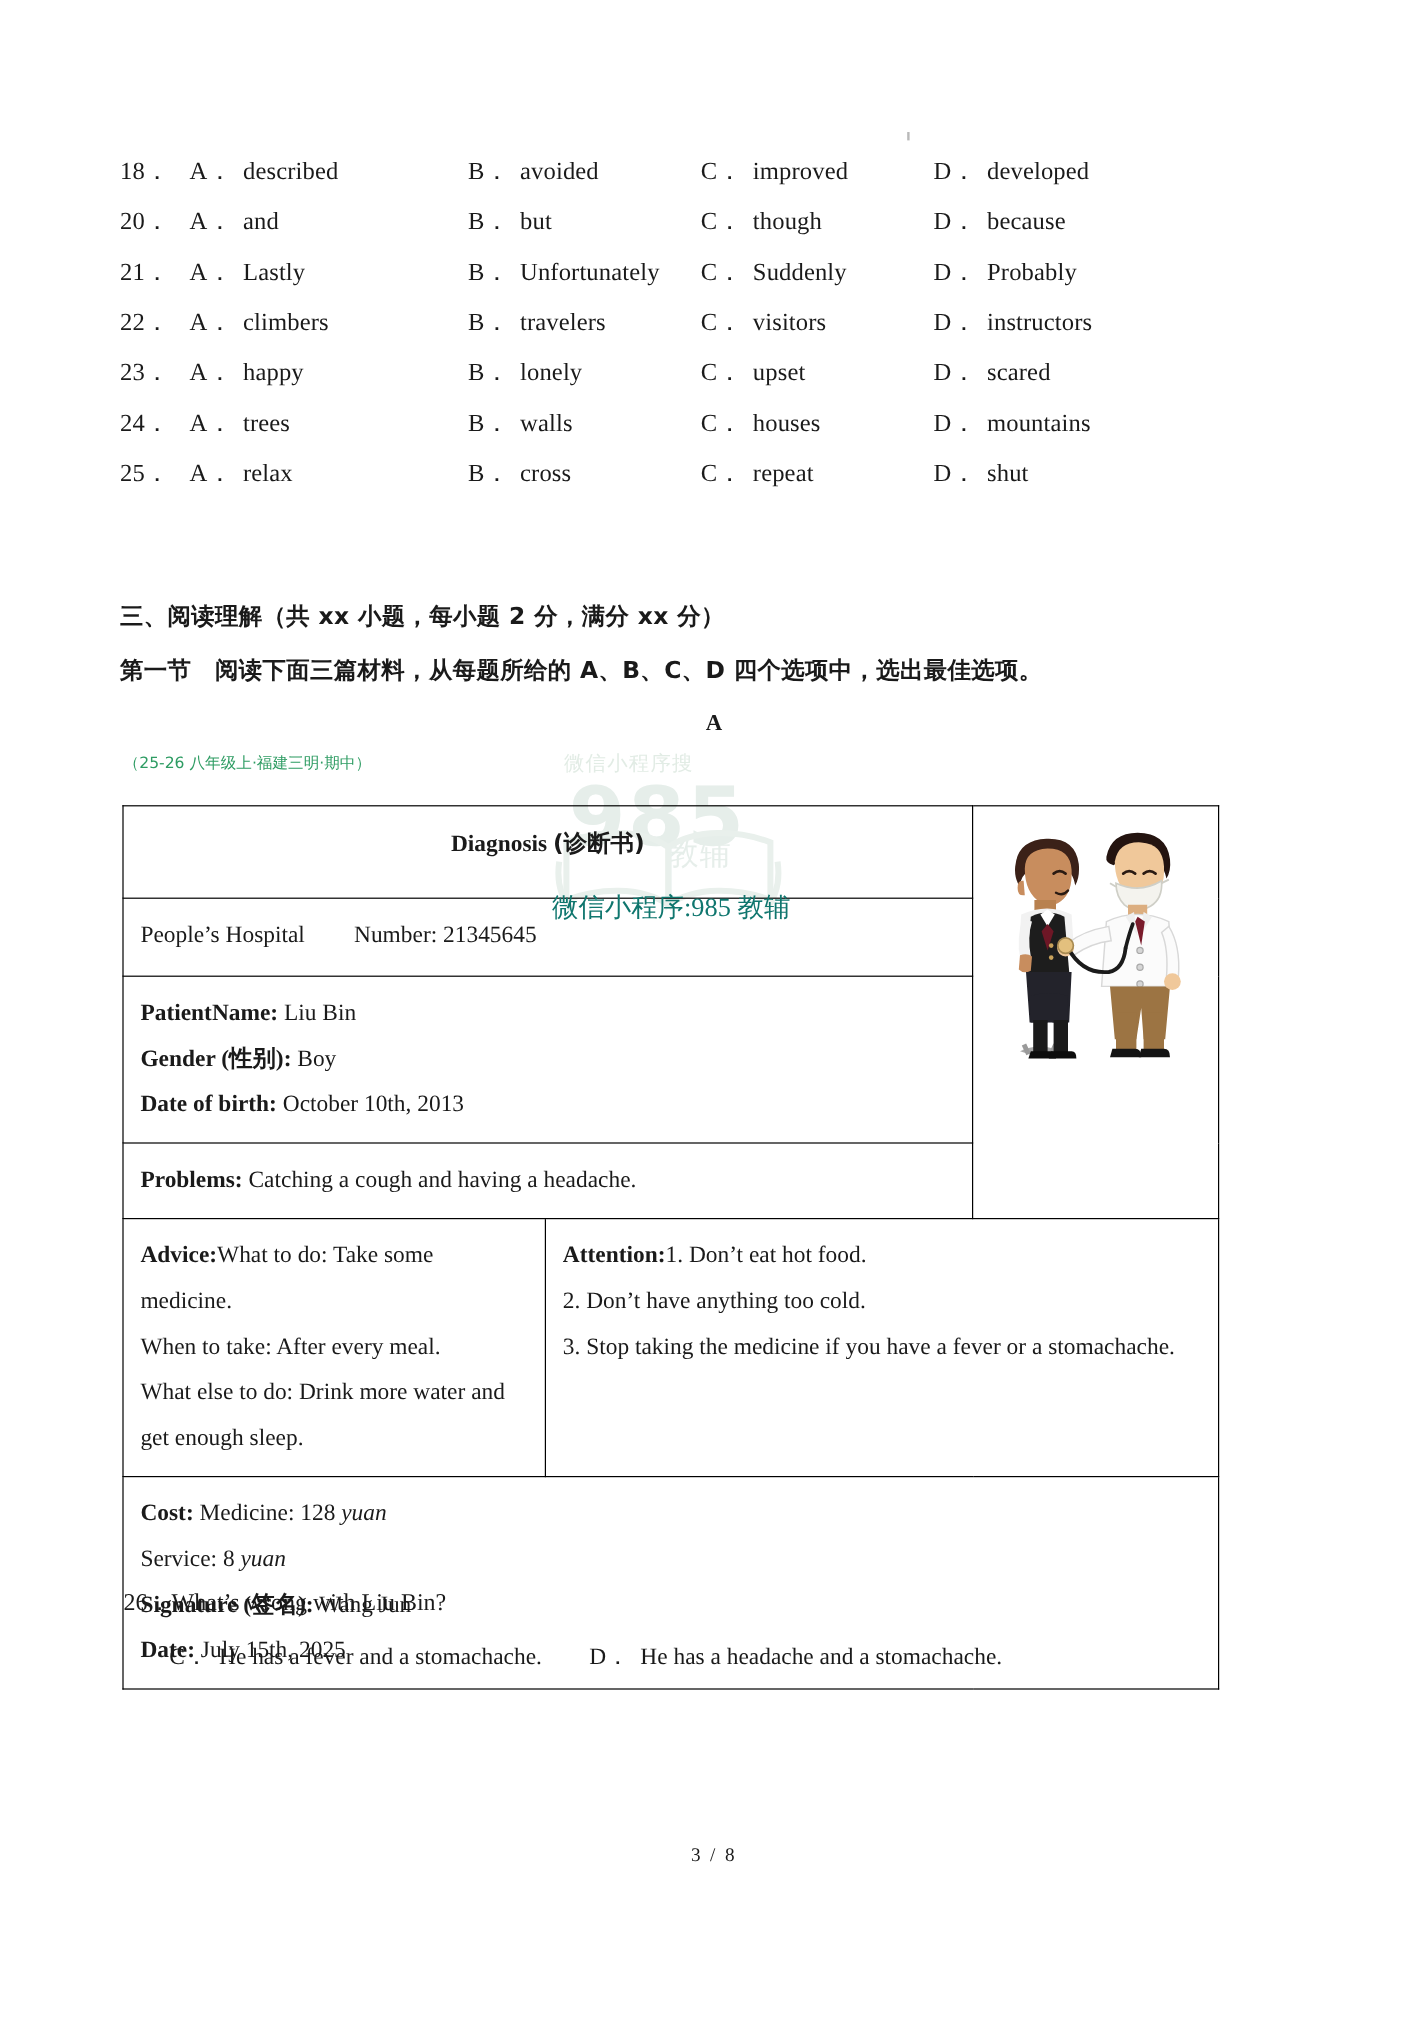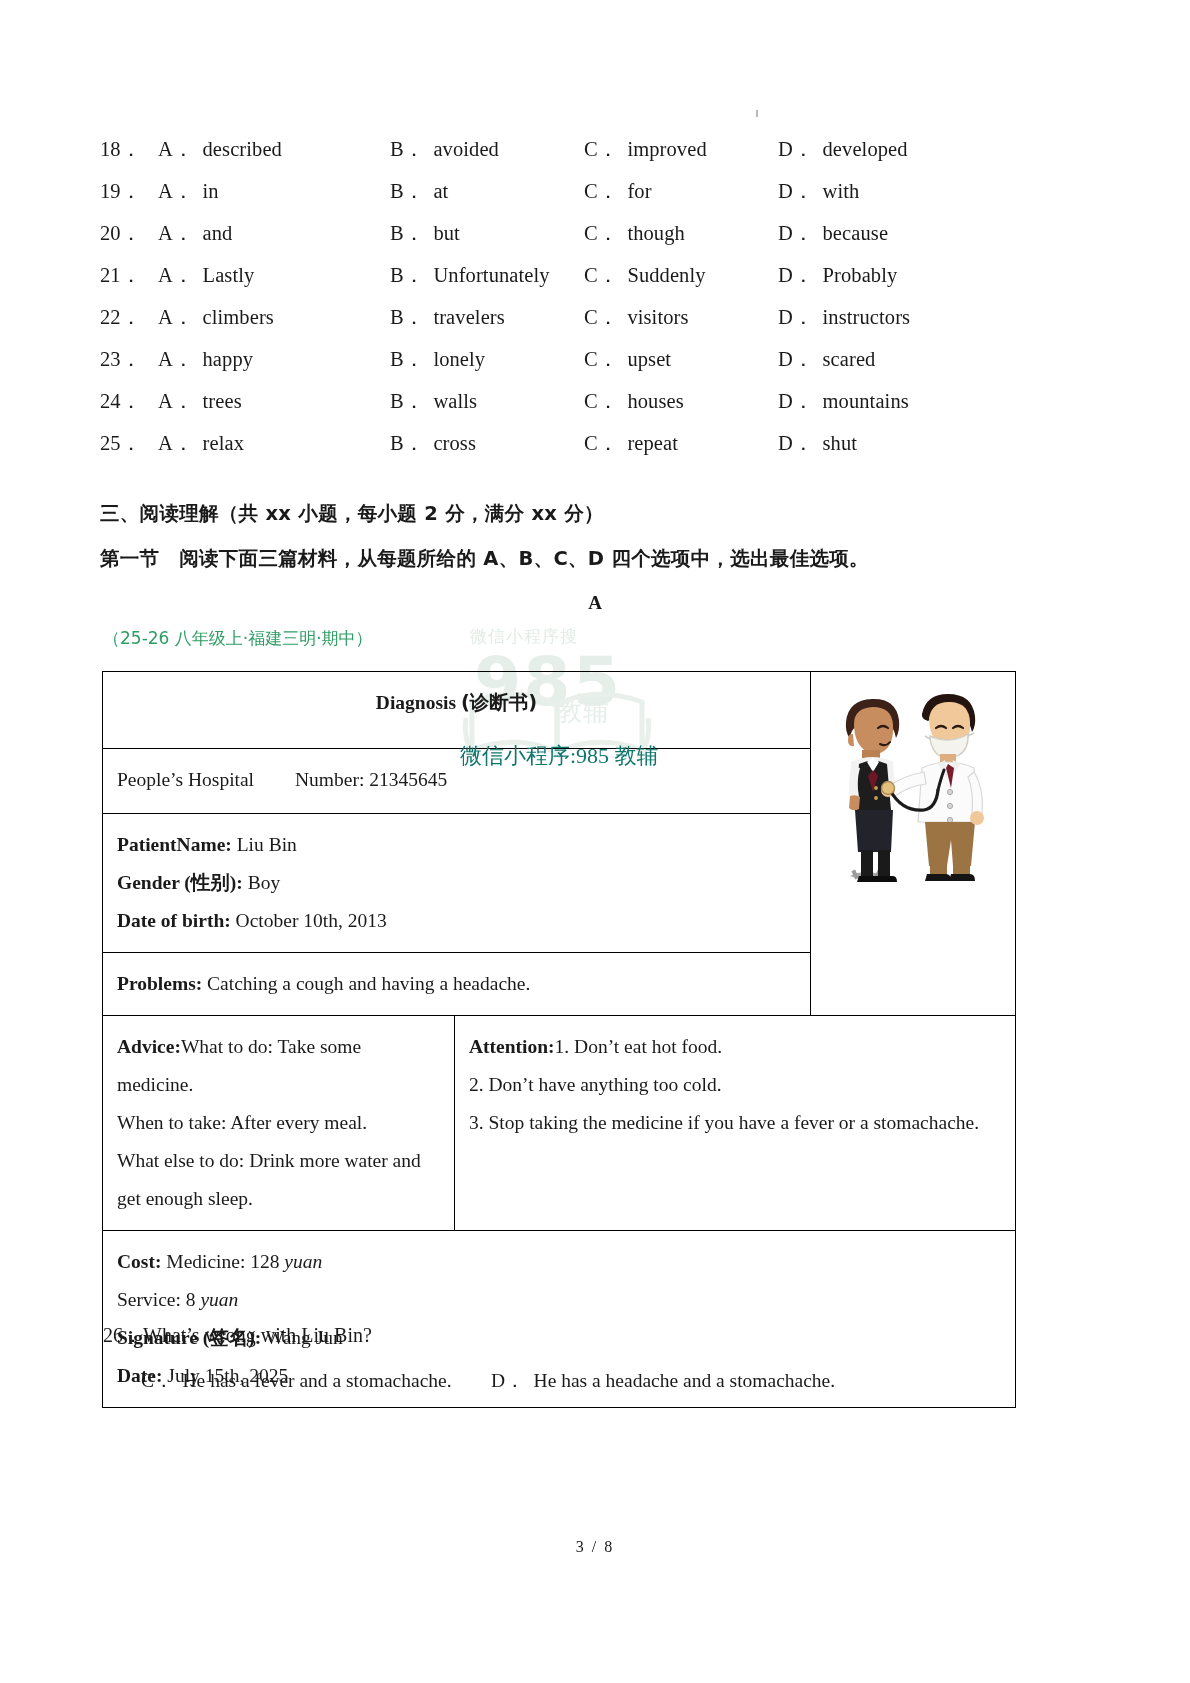--- a/index.html
+++ b/index.html
@@ -25,21 +25,21 @@
 
   
   .cloze-block {
     position: absolute;
     left: 100px;
     top: 128px;
     width: 960px;
   }
   .cloze-row {
     display: flex;
-    align-items: center;
+    align-items: flex-start;
     height: 42px;
     font-size: 20.5px;
     letter-spacing: .1px;
   }
   .cloze-num {
     width: 58px;
     flex: 0 0 58px;
     white-space: nowrap;
   }
   .cloze-opt {
@@ -74,21 +74,21 @@
     font-weight: bold;
     font-size: 19px;
     font-family: "Liberation Serif", serif;
   }
 
   .source-tag {
     position: absolute;
     left: 103px;
     top: 627px;
     color: #2e9c63;
-    font-size: 17px;
+    font-size: 13px;
     font-family: "DejaVu Sans", "Liberation Sans", sans-serif;
     white-space: nowrap;
   }
 
   
   .wm {
     position: absolute;
     pointer-events: none;
     user-select: none;
     z-index: 0;
@@ -214,27 +214,20 @@
   <div class="cloze-block">
 
     <div class="cloze-row">
       <span class="cloze-num">18．</span>
       <span class="cloze-opt a"><span class="opt-letter">A．</span><span>described</span></span>
       <span class="cloze-opt b"><span class="opt-letter">B．</span><span>avoided</span></span>
       <span class="cloze-opt c"><span class="opt-letter">C．</span><span>improved</span></span>
       <span class="cloze-opt d"><span class="opt-letter">D．</span><span>developed</span></span>
     </div>
 
-    <div class="cloze-row">
-      <span class="cloze-num">19．</span>
-      <span class="cloze-opt a"><span class="opt-letter">A．</span><span>in</span></span>
-      <span class="cloze-opt b"><span class="opt-letter">B．</span><span>at</span></span>
-      <span class="cloze-opt c"><span class="opt-letter">C．</span><span>for</span></span>
-      <span class="cloze-opt d"><span class="opt-letter">D．</span><span>with</span></span>
-    </div>
 
     <div class="cloze-row">
       <span class="cloze-num">20．</span>
       <span class="cloze-opt a"><span class="opt-letter">A．</span><span>and</span></span>
       <span class="cloze-opt b"><span class="opt-letter">B．</span><span>but</span></span>
       <span class="cloze-opt c"><span class="opt-letter">C．</span><span>though</span></span>
       <span class="cloze-opt d"><span class="opt-letter">D．</span><span>because</span></span>
     </div>
 
     <div class="cloze-row">

